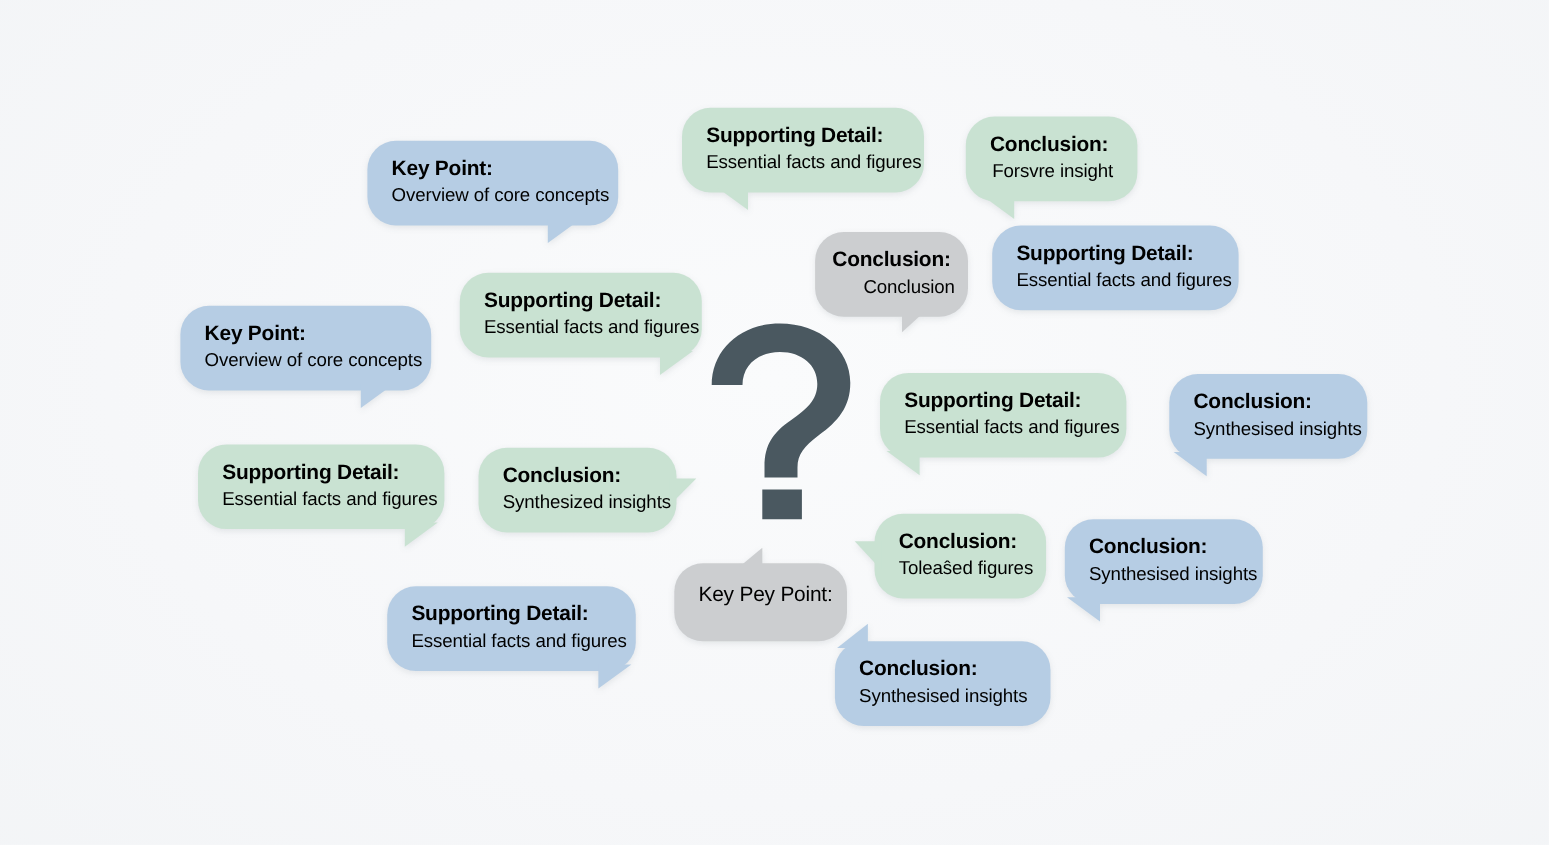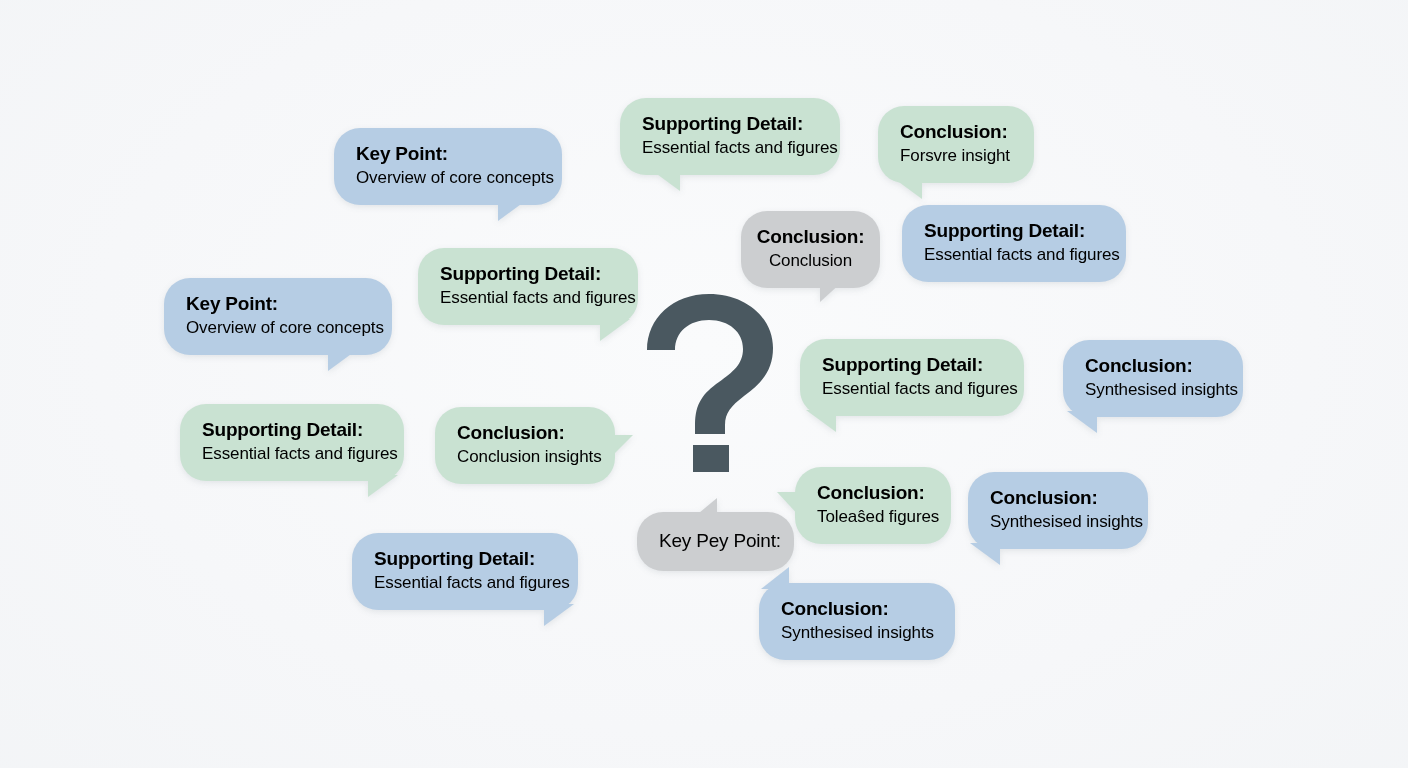--- a/index.html
+++ b/index.html
@@ -38,20 +38,21 @@
     font-weight: bold;
     letter-spacing: -0.2px;
     white-space: nowrap;
   }
   .bubble .sub {
     font-size: 17px;
     font-weight: normal;
     letter-spacing: -0.1px;
     white-space: nowrap;
     margin-top: 1px;
+    text-align: right;
   }
   .bubble.single .title {
     font-weight: normal;
     font-size: 19px;
   }
 
   .blue  { background: #b6cde4; }
   .green { background: #c9e2d2; }
   .grey  { background: #ccced0; }
 
@@ -164,21 +165,21 @@
   </div>
 
   <div class="bubble green" style="left:180px; top:404px; width:224px;">
     <div class="title">Supporting Detail:</div>
     <div class="sub">Essential facts and figures</div>
     <span class="tail tail-br green-t" style="right:6px;"></span>
   </div>
 
   <div class="bubble green" style="left:435px; top:407px; width:180px;">
     <div class="title">Conclusion:</div>
-    <div class="sub">Conclusion insights</div>
+    <div class="sub">Synthesized insights</div>
     <span class="tail tail-r green-t"></span>
   </div>
 
   <div class="bubble green" style="left:800px; top:339px; width:224px;">
     <div class="title">Supporting Detail:</div>
     <div class="sub">Essential facts and figures</div>
     <span class="tail tail-bl green-t" style="left:6px;"></span>
   </div>
 
   <div class="bubble blue" style="left:1063px; top:340px; width:180px;">
@@ -192,21 +193,21 @@
     <div class="sub">Toleaŝed figures</div>
     <span class="tail tail-l green-t" style="bottom:26px;"></span>
   </div>
 
   <div class="bubble blue" style="left:968px; top:472px; width:180px;">
     <div class="title">Conclusion:</div>
     <div class="sub">Synthesised insights</div>
     <span class="tail tail-bl blue-t" style="left:2px;"></span>
   </div>
 
-  <div class="bubble grey single" style="left:637px; top:512px; width:157px; padding-top:17px; padding-bottom:18px;">
+  <div class="bubble grey single" style="left:613px; top:512px; width:157px; padding-top:17px; padding-bottom:30px;">
     <div class="title">Key Pey Point:</div>
     <span class="tail tail-tl grey-t" style="left:56px; top:-14px; border-left-width:24px; border-bottom-width:20px;"></span>
   </div>
 
   <div class="bubble blue" style="left:352px; top:533px; width:226px;">
     <div class="title">Supporting Detail:</div>
     <div class="sub">Essential facts and figures</div>
     <span class="tail tail-br blue-t" style="right:4px;"></span>
   </div>
 

